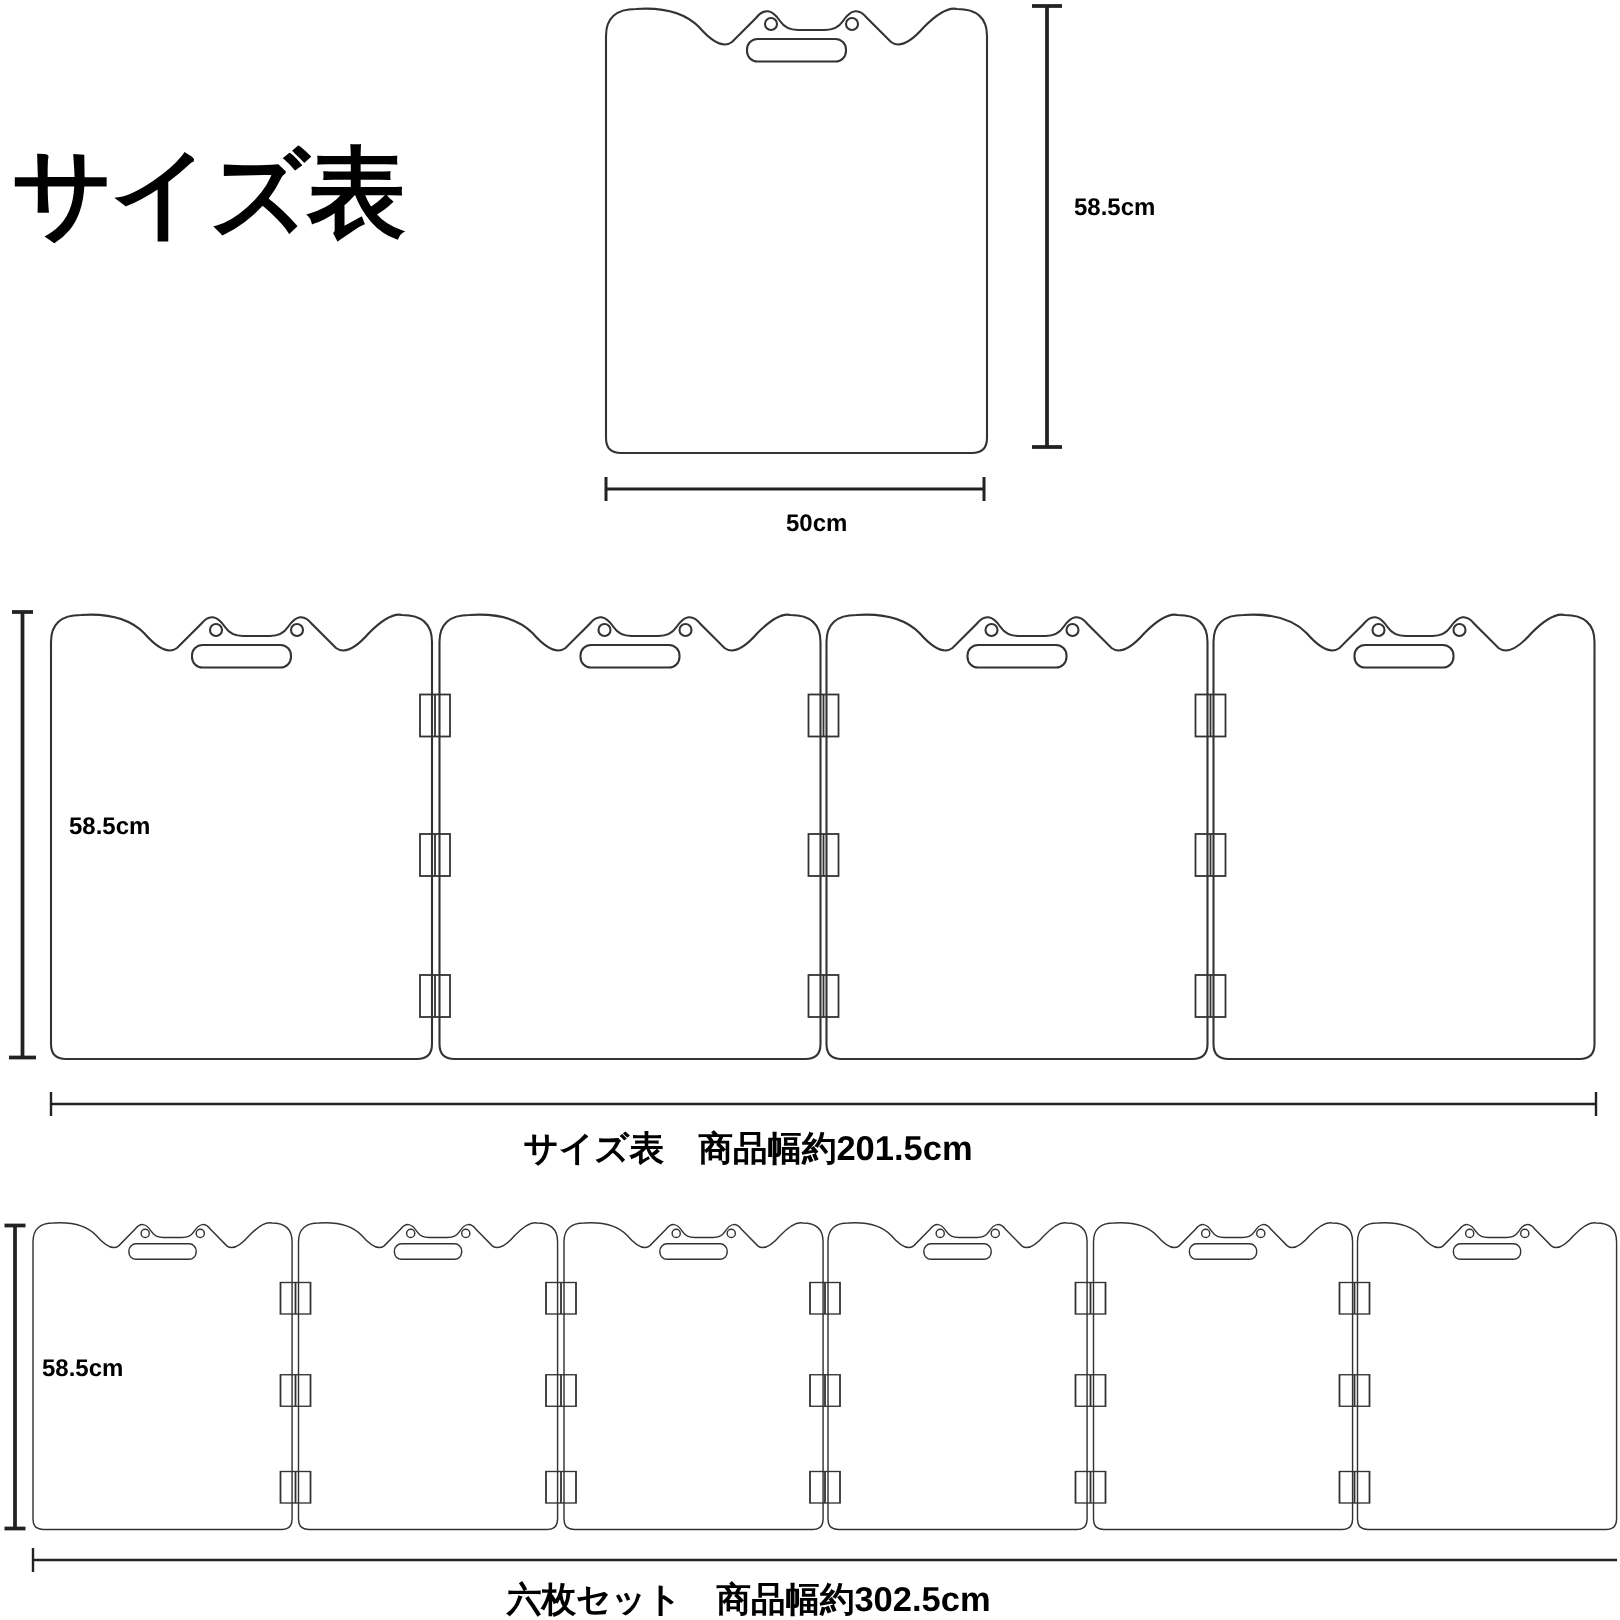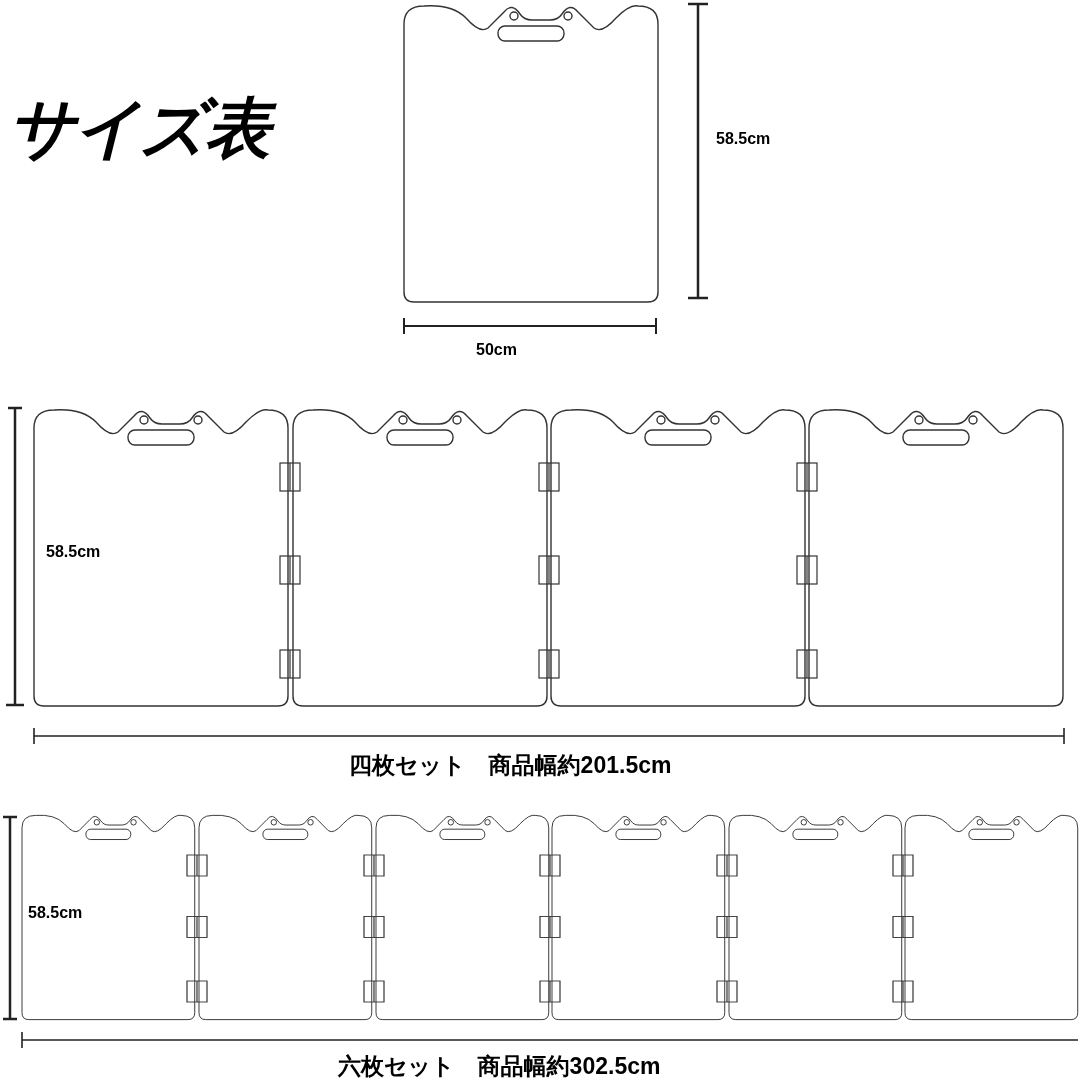--- a/index.html
+++ b/index.html
@@ -1,17 +1,17 @@
 <!DOCTYPE html>
 <html><head>
 <meta charset="utf-8">
 <style>
   html,body{margin:0;padding:0;background:#fff;}
   body{width:1080px;height:1080px;position:relative;overflow:hidden;font-family:"DejaVu Sans","Liberation Sans",sans-serif;color:#000;}
-  .title{position:absolute;left:8px;top:96px;font-size:66px;font-weight:900;letter-spacing:-2px;line-height:1;font-style:italic;}
+  .title{position:absolute;left:8px;top:96px;font-size:66px;font-weight:900;letter-spacing:-2px;line-height:1;}
   .lbl{position:absolute;font-family:"Liberation Sans",sans-serif;font-weight:700;font-size:16px;white-space:nowrap;}
   svg{position:absolute;left:0;top:0;}
 </style>
 </head>
 <body>
 
 <div class="title">サイズ表</div>
 
 <svg width="1080" height="1080" viewBox="0 0 1080 1080">
   <defs>
@@ -120,17 +120,17 @@
     <line x1="3" y1="817" x2="17" y2="817"></line>
     <line x1="3" y1="1019" x2="17" y2="1019"></line>
   </g>
   <g stroke="#222" stroke-width="1.6">
     <line x1="22" y1="1040" x2="1078" y2="1040"></line>
     <line x1="22" y1="1032" x2="22" y2="1048"></line>
   </g>
 </svg>
 
 <div class="lbl" style="left:716px;top:130px;">58.5cm</div>
-<div class="lbl" style="left:476px;top:341px;text-align:center;">50cm</div>
+<div class="lbl" style="left:524px;top:341px;text-align:center;">50cm</div>
 <div class="lbl" style="left:46px;top:543px;">58.5cm</div>
-<div class="lbl" style="left:349px;top:750px;font-size:23px;">四枚セット　商品幅約201.5cm</div>
+<div class="lbl" style="left:349px;top:750px;font-size:23px;">サイズ表　商品幅約201.5cm</div>
 <div class="lbl" style="left:28px;top:904px;">58.5cm</div>
 <div class="lbl" style="left:338px;top:1051px;font-size:23px;">六枚セット　商品幅約302.5cm</div>
 
 </body></html>

